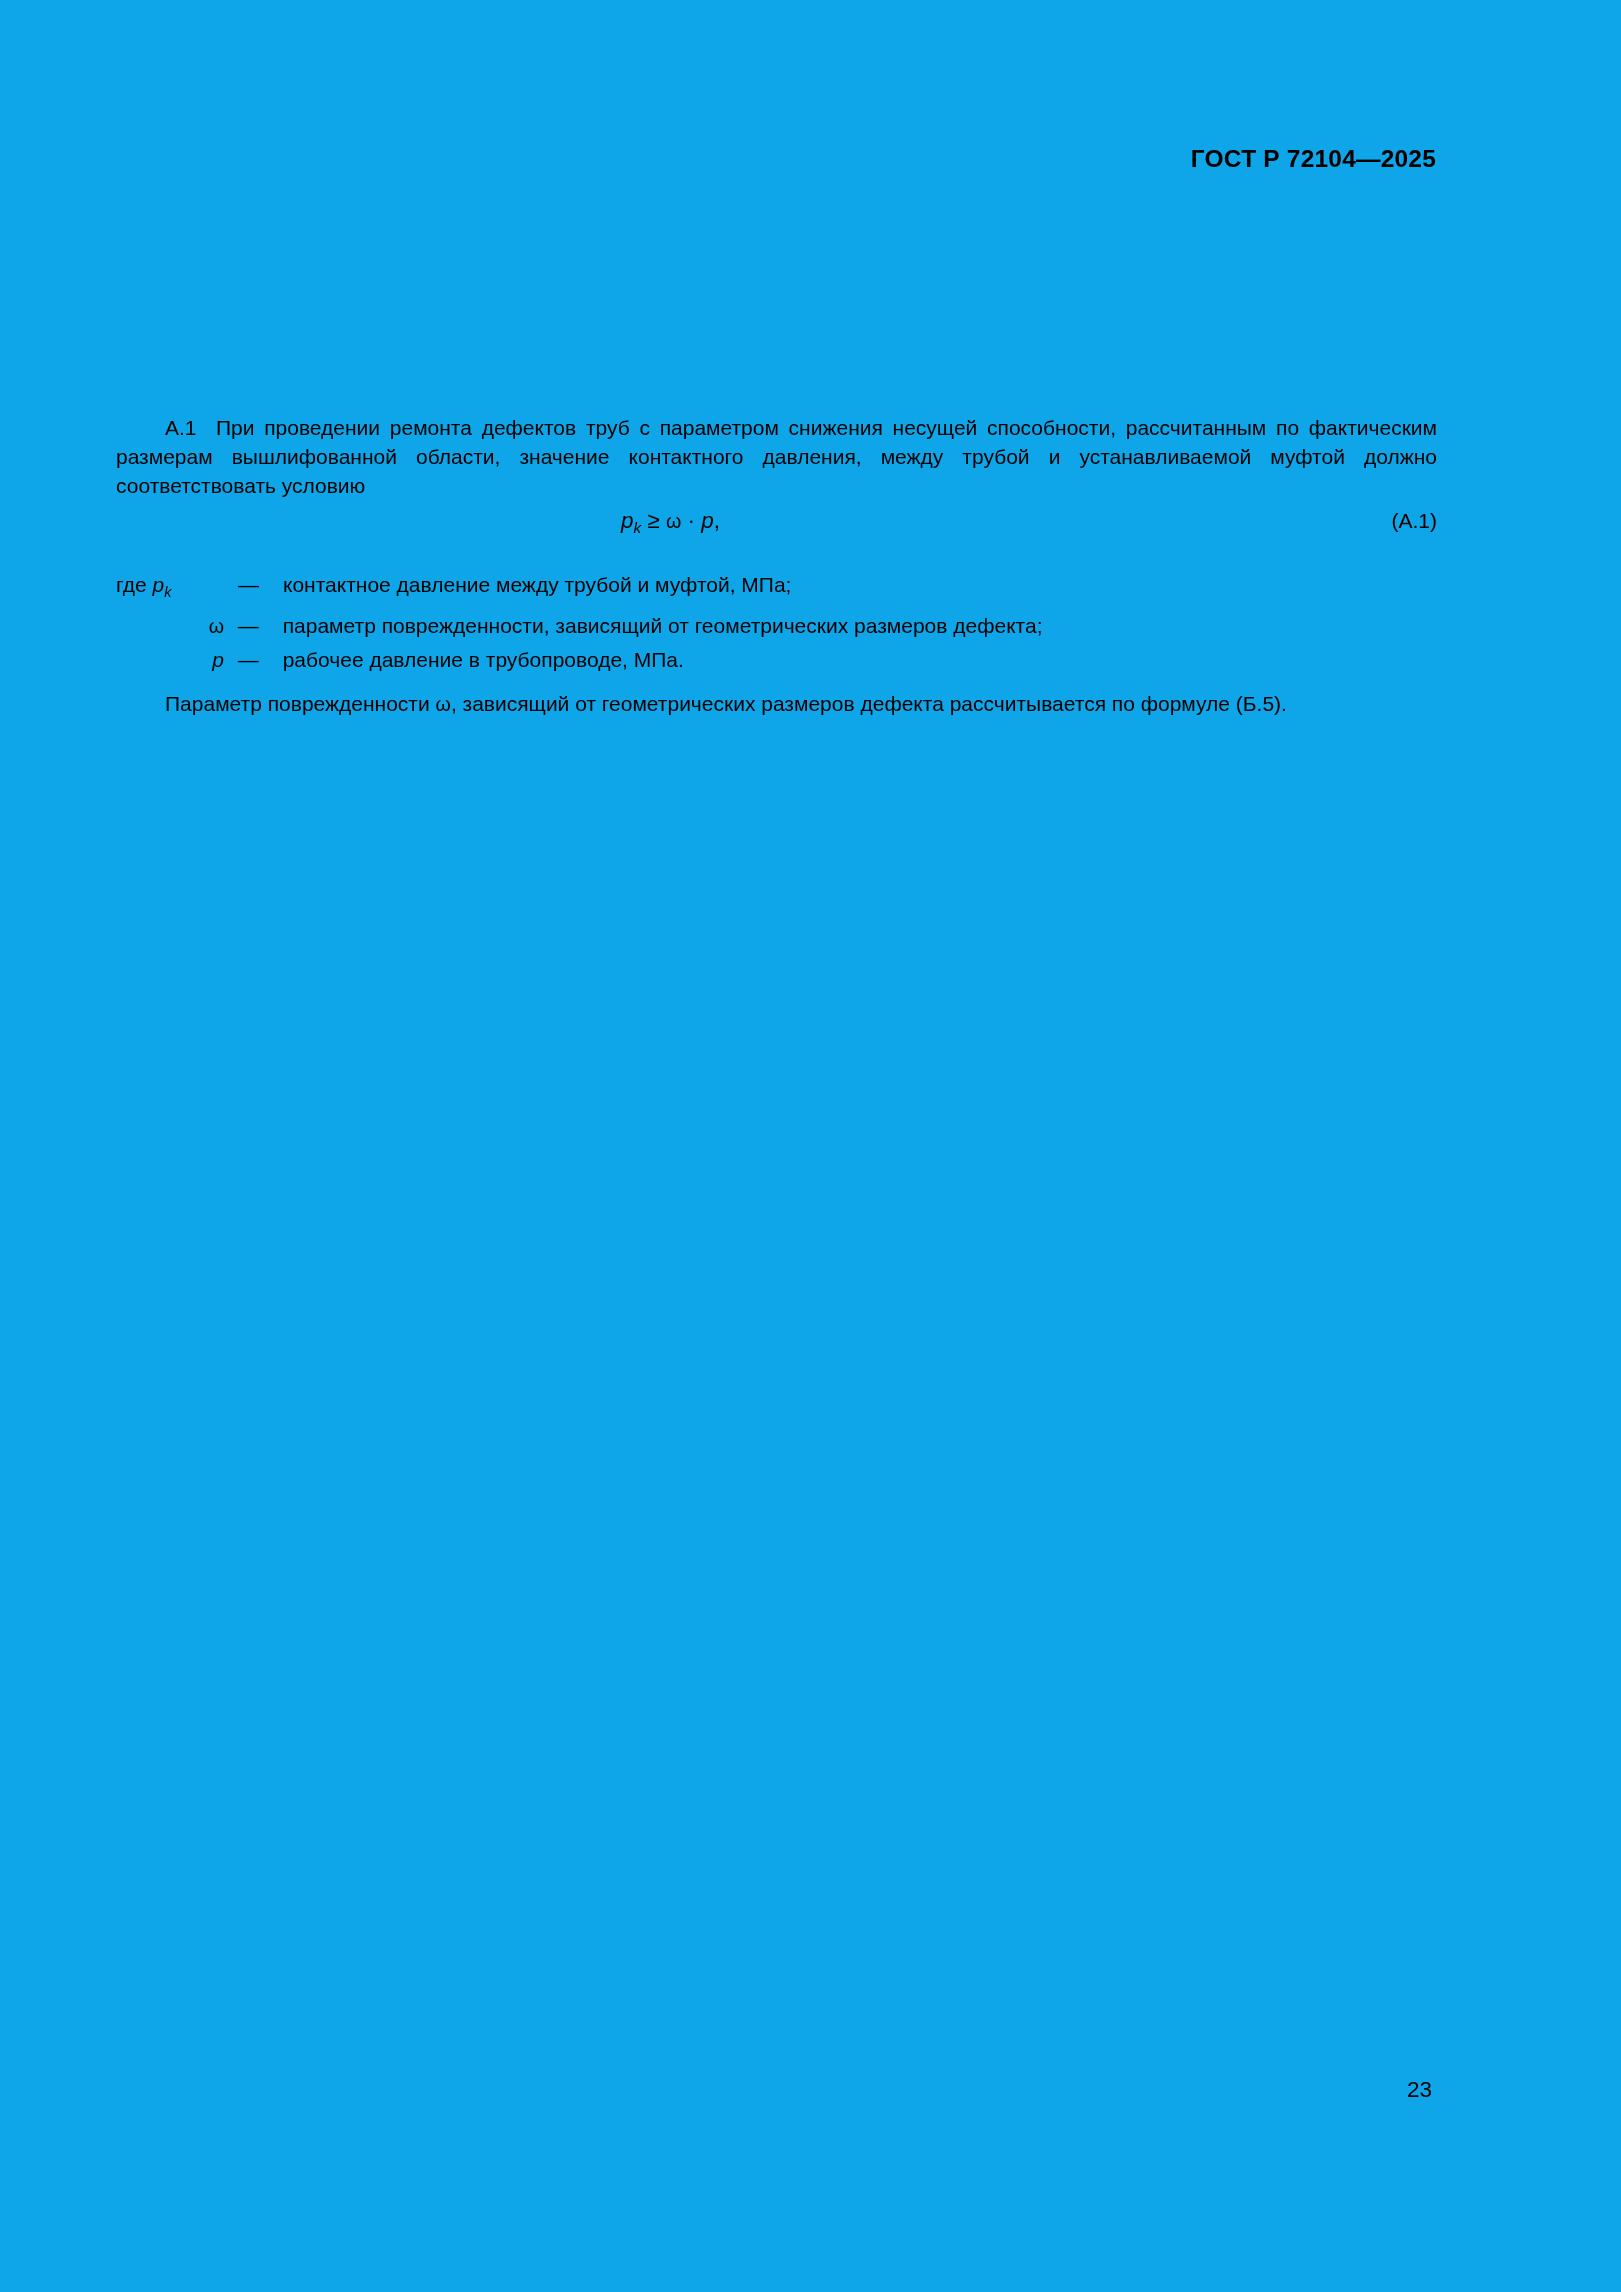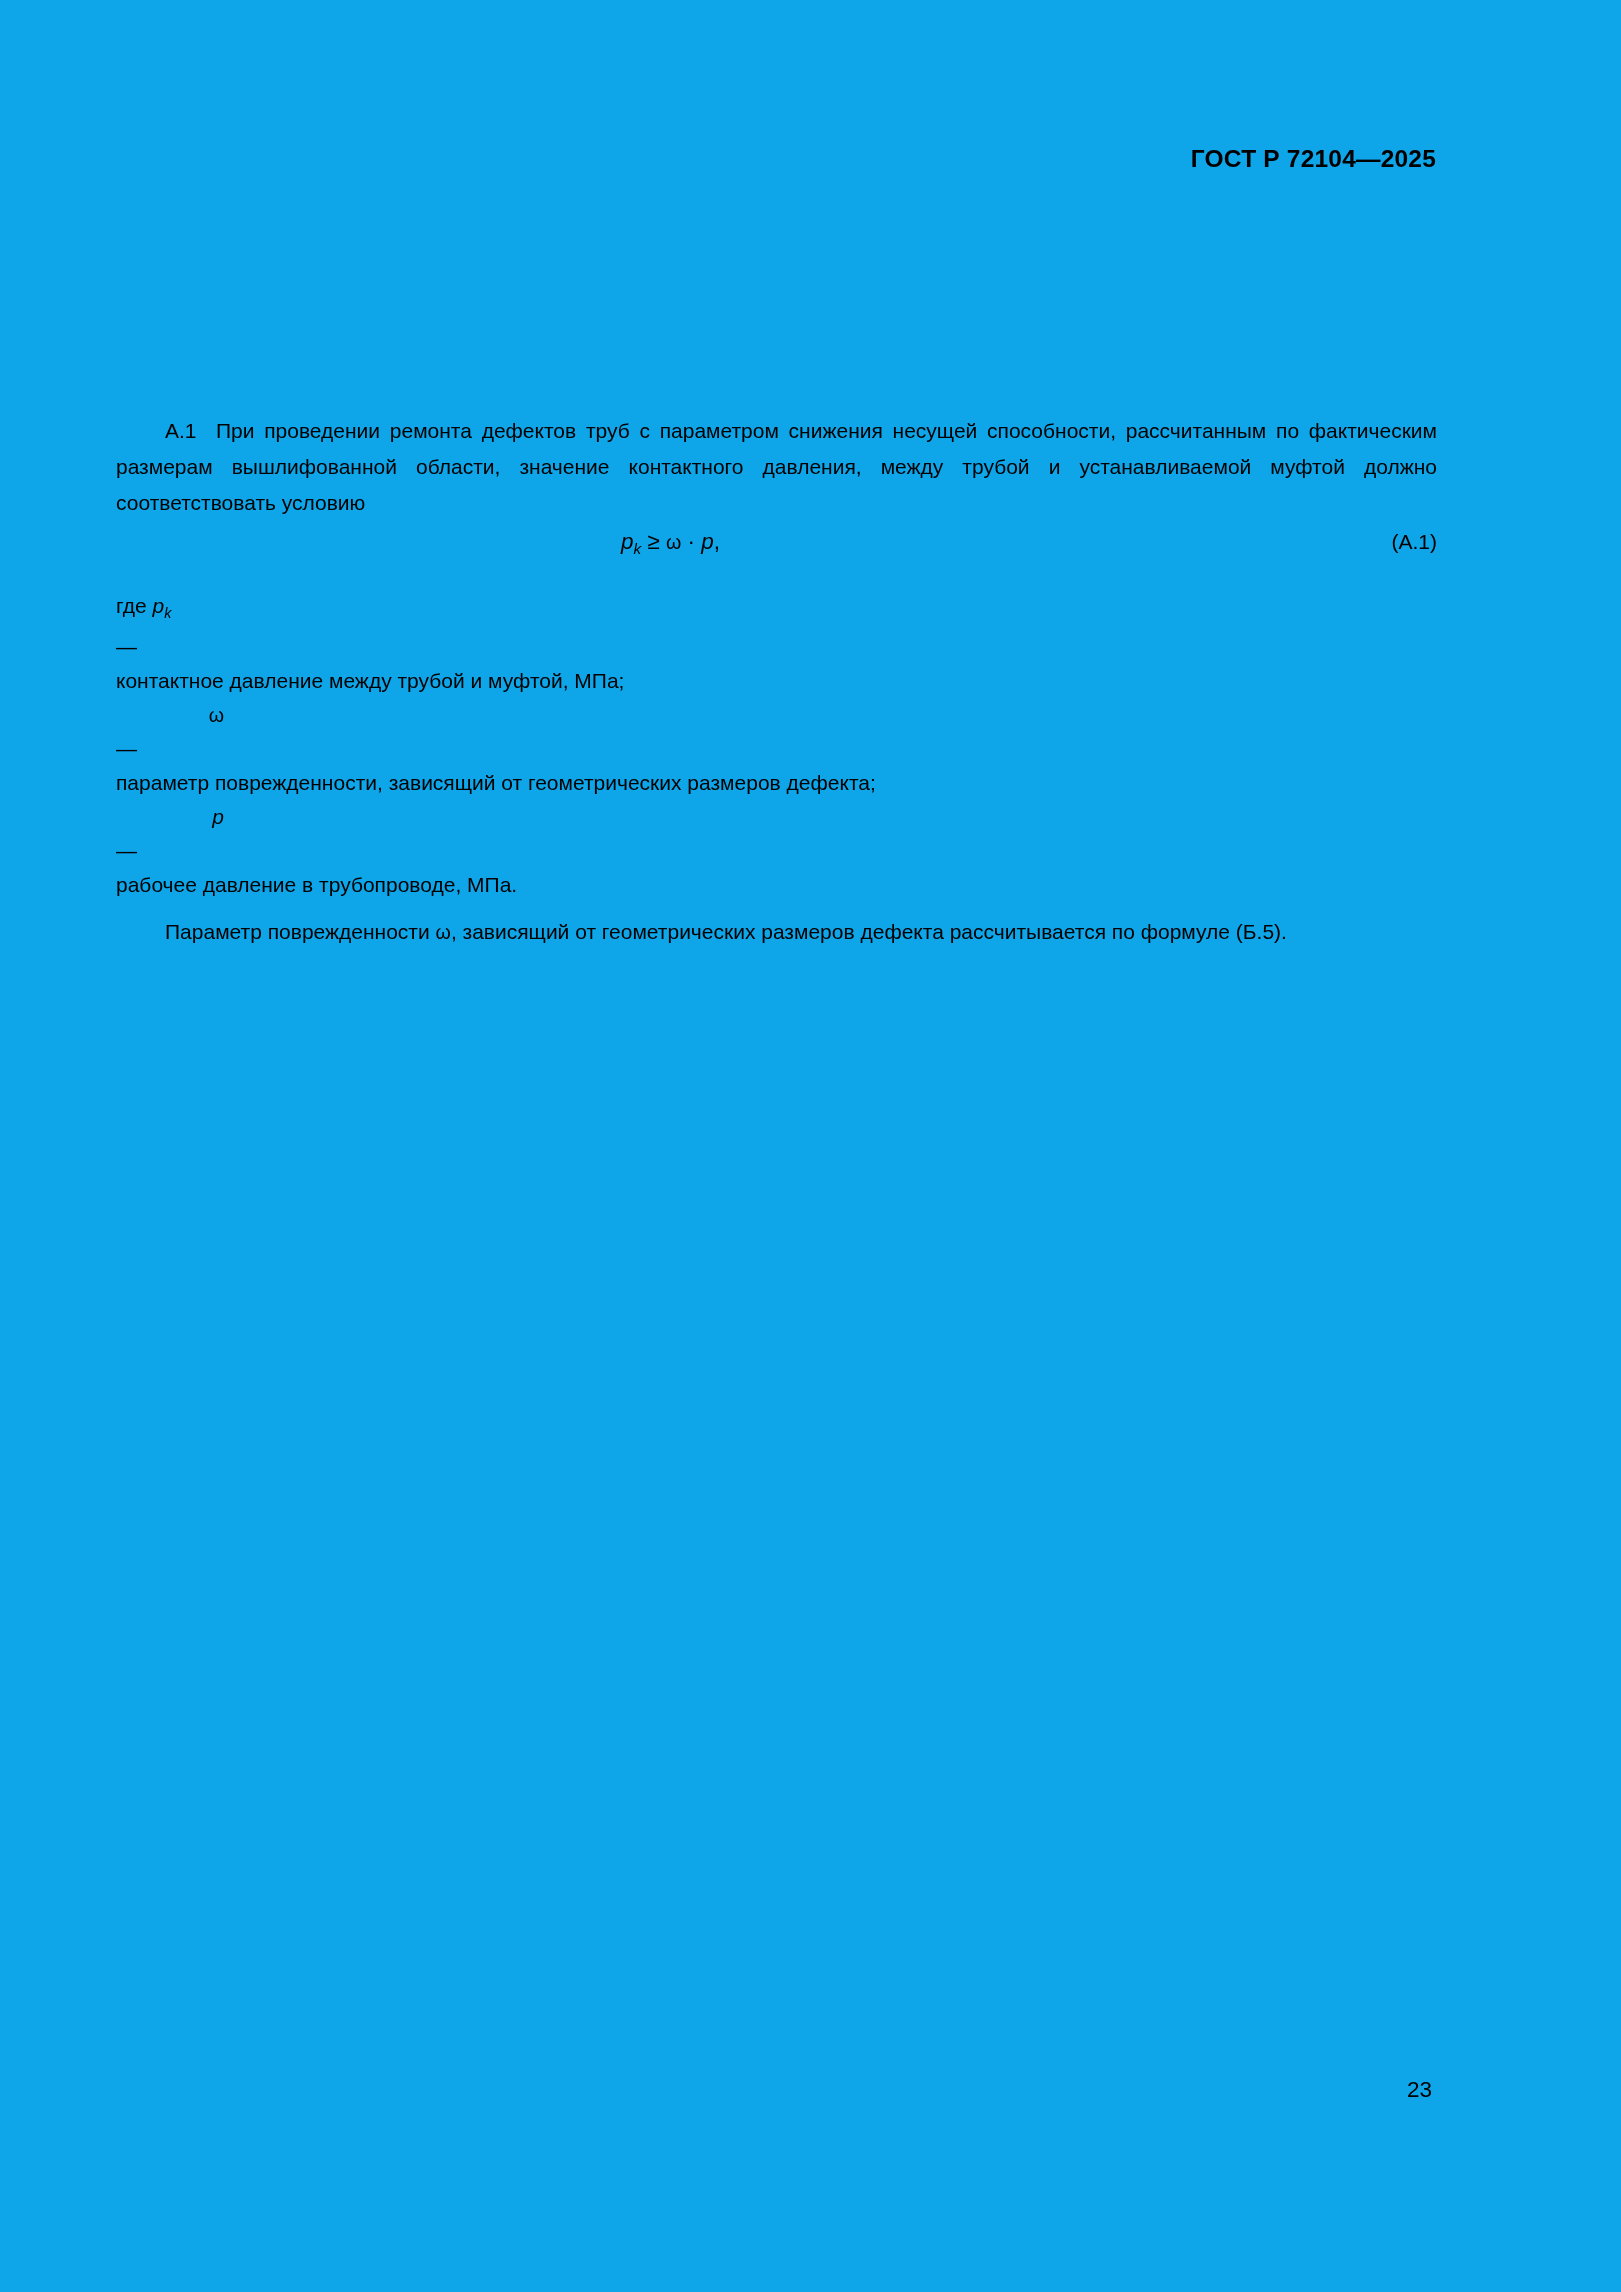--- a/index.html
+++ b/index.html
@@ -61,21 +61,21 @@
     font-size: 21px;
     font-weight: bold;
     text-align: center;
     line-height: 29px;
     margin: 0;
     padding: 0;
   }
 
   p.body-text {
     font-size: 21px;
-    line-height: 36px;
+    line-height: 29px;
     text-align: justify;
     margin: 0;
     padding: 0;
     hyphens: manual;
   }
   p.body-text.first {
     margin-top: 41px;
   }
   .indent {
     display: inline-block;
@@ -122,21 +122,20 @@
   
   .where-list {
     margin-top: 27.4px;
     font-size: 21px;
     line-height: 34px;
   }
   .where-row {
     display: flex;
     align-items: baseline;
     white-space: nowrap;
-    flex-direction: column;
   }
   .where-sym {
     width: 122px;
     text-align: left;
     flex: none;
   }
   .where-sym.alt {
     text-align: right;
     padding-right: 13.7px;
     width: 108px;

